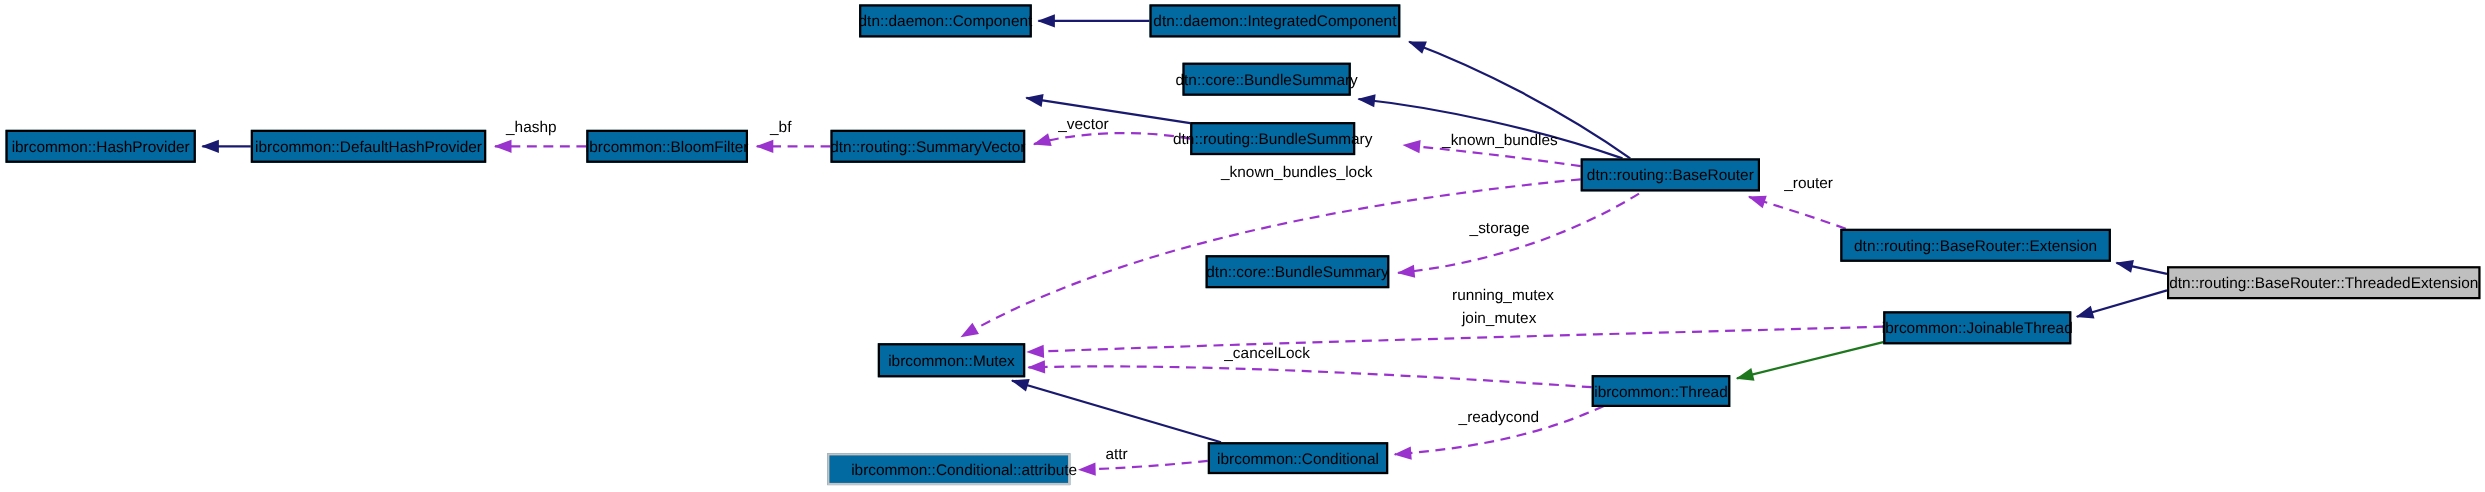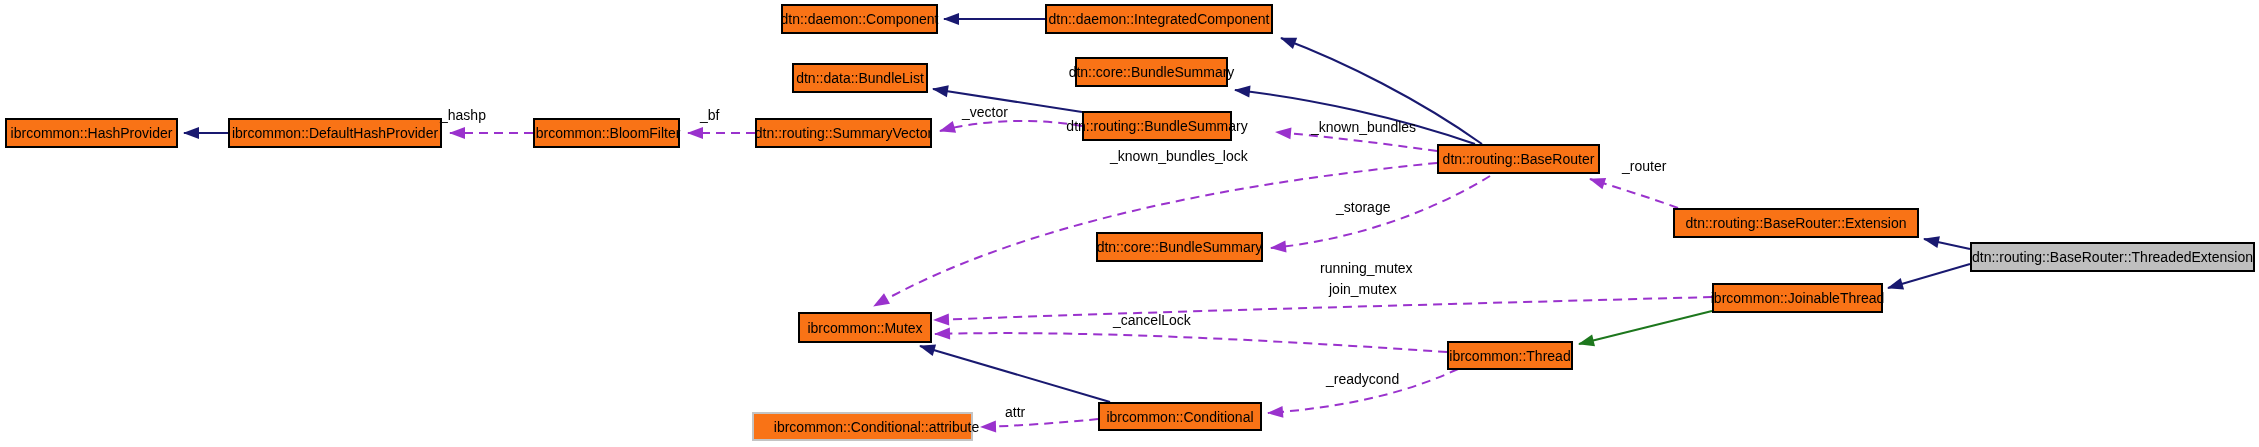--- a/index.html
+++ b/index.html
@@ -1,19 +1,19 @@
 <!DOCTYPE html>
 <html><head>
 <meta charset="utf-8">
 <style>
   html,body{margin:0;padding:0;background:#ffffff;}
   #stage{position:relative;width:2259px;height:447px;background:#ffffff;
          font-family:"Liberation Sans",sans-serif;overflow:hidden;}
   #edges{position:absolute;left:0;top:0;width:2259px;height:447px;pointer-events:none;}
-  .node{position:absolute;box-sizing:border-box;border:2px solid #000000;background:#f97316;
+  .node{position:absolute;box-sizing:border-box;border:2px solid #000000;background:#0369a1;
         display:flex;align-items:center;justify-content:center;white-space:nowrap;
         font-size:14px;color:#000000;z-index:2;}
   .node.current{background:#bfbfbf;}
   .node.undoc{border-color:#c4c4c4;padding-left:28px;}
   .elabel{position:absolute;font-size:14px;color:#000000;white-space:nowrap;z-index:3;}
 </style>
 </head>
 <body>
 
 <div id="stage">
@@ -56,38 +56,37 @@
       <path d="M 1437,163 C 1240,182 1020,222 874,306" marker-end="url(#arr-purple)"></path>
       <path d="M 1712,297 C 1450,304 1140,312 934,320" marker-end="url(#arr-purple)"></path>
       <path d="M 1447,352 C 1270,340 1080,330 935,334" marker-end="url(#arr-purple)"></path>
       <path d="M 1458,369 C 1400,396 1335,408 1268,413" marker-end="url(#arr-purple)"></path>
       <path d="M 1098,419 C 1060,423 1015,426 981,427" marker-end="url(#arr-purple)"></path>
     </g>
   </svg>
 
   <div class="node" style="left:781px;top:4px;width:157px;height:30px">dtn::daemon::Component</div>
   <div class="node" style="left:1045px;top:4px;width:228px;height:30px">dtn::daemon::IntegratedComponent</div>
-  <div class="node" style="left:792px;top:63px;width:136px;height:30px">dtn::data::BundleList</div>
   <div class="node" style="left:1075px;top:57px;width:153px;height:30px">dtn::core::BundleSummary</div>
   <div class="node" style="left:5px;top:118px;width:173px;height:30px">ibrcommon::HashProvider</div>
   <div class="node" style="left:533px;top:118px;width:147px;height:30px">ibrcommon::BloomFilter</div>
   <div class="node" style="left:228px;top:118px;width:214px;height:30px">ibrcommon::DefaultHashProvider</div>
   <div class="node" style="left:755px;top:118px;width:177px;height:30px">dtn::routing::SummaryVector</div>
   <div class="node" style="left:1082px;top:111px;width:150px;height:30px">dtn::routing::BundleSummary</div>
   <div class="node" style="left:1437px;top:144px;width:163px;height:30px">dtn::routing::BaseRouter</div>
   <div class="node current" style="left:1970px;top:242px;width:285px;height:30px">dtn::routing::BaseRouter::ThreadedExtension</div>
   <div class="node" style="left:1673px;top:208px;width:246px;height:30px">dtn::routing::BaseRouter::Extension</div>
   <div class="node" style="left:1096px;top:232px;width:167px;height:30px">dtn::core::BundleSummary</div>
   <div class="node" style="left:798px;top:312px;width:134px;height:31px">ibrcommon::Mutex</div>
   <div class="node" style="left:1712px;top:283px;width:171px;height:30px">ibrcommon::JoinableThread</div>
   <div class="node" style="left:1447px;top:341px;width:126px;height:29px">ibrcommon::Thread</div>
   <div class="node" style="left:1098px;top:402px;width:164px;height:29px">ibrcommon::Conditional</div>
   <div class="node undoc" style="left:752px;top:412px;width:221px;height:29px">ibrcommon::Conditional::attribute</div>
 
-  <div class="elabel" style="left:440px;top:107px">_hashp</div>
+  <div class="elabel" style="left:460px;top:107px">_hashp</div>
   <div class="elabel" style="left:700px;top:107px">_bf</div>
   <div class="elabel" style="left:962px;top:104px">_vector</div>
   <div class="elabel" style="left:1311px;top:119px">_known_bundles</div>
   <div class="elabel" style="left:1622px;top:158px">_router</div>
   <div class="elabel" style="left:1336px;top:199px">_storage</div>
   <div class="elabel" style="left:1110px;top:148px">_known_bundles_lock</div>
   <div class="elabel" style="left:1320px;top:260px">running_mutex</div>
   <div class="elabel" style="left:1329px;top:281px">join_mutex</div>
   <div class="elabel" style="left:1113px;top:312px">_cancelLock</div>
   <div class="elabel" style="left:1326px;top:371px">_readycond</div>

